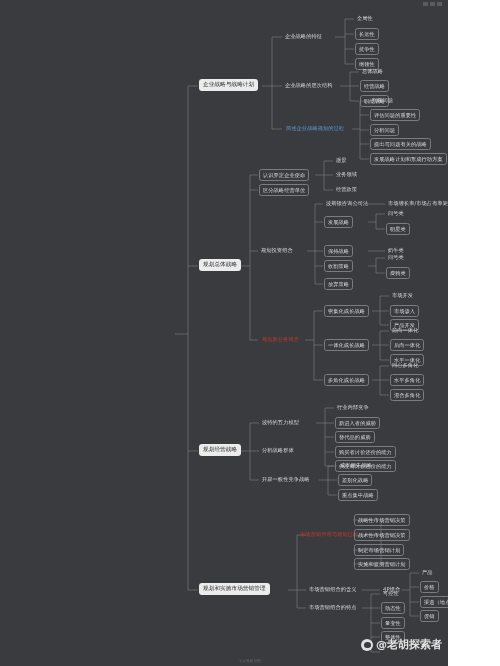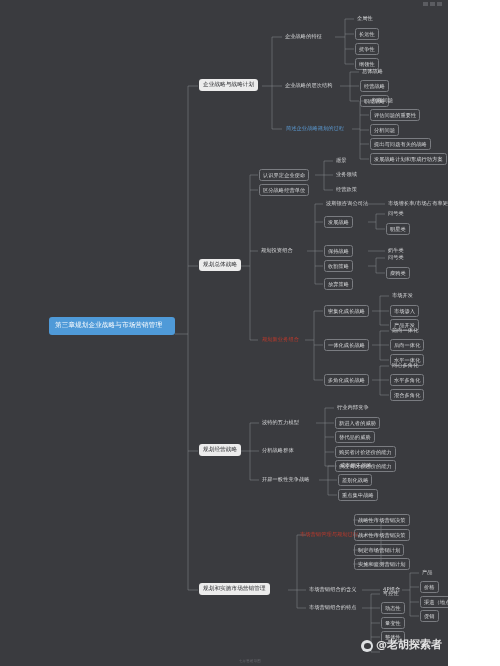--- a/index.html
+++ b/index.html
@@ -17,21 +17,21 @@
   .node.plain{border:none;padding:1.6px 2px;}
   .node.root{background:#4f9ad8;border:none;color:#ffffff;
         font-size:6.6px;white-space:normal;width:126px;padding:4px 6px;
         border-radius:3px;line-height:1.5;}
   .node.l1{background:#ececec;color:#2a2b2e;border:none;font-size:5.6px;
         border-radius:3px;padding:2.2px 4px;}
   .node.link{color:#5b9bd5;border:none;background:transparent;}
   .node.red{color:#c0392b;border:none;background:transparent;}
   .node.boxed{border:.5px solid #7a7c81;}
 
-  .watermark{position:absolute;right:58px;bottom:14px;display:flex;align-items:flex-end;gap:3px;
+  .watermark{position:absolute;right:58px;bottom:14px;display:flex;align-items:center;gap:3px;
         color:#f2f2f2;font-size:11px;font-weight:bold;opacity:.92;}
   .paw{width:12px;height:12px;border-radius:50%;background:#eceff1;position:relative;display:inline-block;}
   .paw:before{content:"";position:absolute;left:2.5px;top:3px;width:7px;height:6px;
         background:#3a3b3f;border-radius:50% 50% 45% 45%;}
   .topbar{position:absolute;top:2px;right:58px;display:flex;gap:2px;opacity:.35;}
   .topbar i{display:block;width:5px;height:4px;background:#9a9ba0;}
   .footnote{position:absolute;left:50%;transform:translateX(-50%);bottom:3px;
         font-size:3.4px;color:#6a6b70;letter-spacing:.3px;}
 </style>
 </head>
@@ -187,21 +187,20 @@
       <path d="M362 608 H371"></path>
       <path d="M371 594 V652"></path>
       <path d="M371 594 H380"></path>
       <path d="M371 608 H380"></path>
       <path d="M371 623 H380"></path>
       <path d="M371 637 H380"></path>
       <path d="M371 652 H380"></path>
     </g>
   </svg>
 
-  <div class="node root" style="left:49px;top:317px;">第三章规划企业战略与市场营销管理</div>
 
   <div class="node l1" style="left:199px;top:79px;">企业战略与战略计划</div>
   <div class="node l1" style="left:199px;top:259px;">规划总体战略</div>
   <div class="node l1" style="left:199px;top:444px;">规划经营战略</div>
   <div class="node l1" style="left:199px;top:583px;">规划和实施市场营销管理</div>
 
   <div class="node plain" style="left:283px;top:31px;">企业战略的特征</div>
   <div class="node plain" style="left:283px;top:80px;">企业战略的层次结构</div>
   <div class="node link" style="left:283px;top:123px;">简述企业战略规划的过程</div>
 

